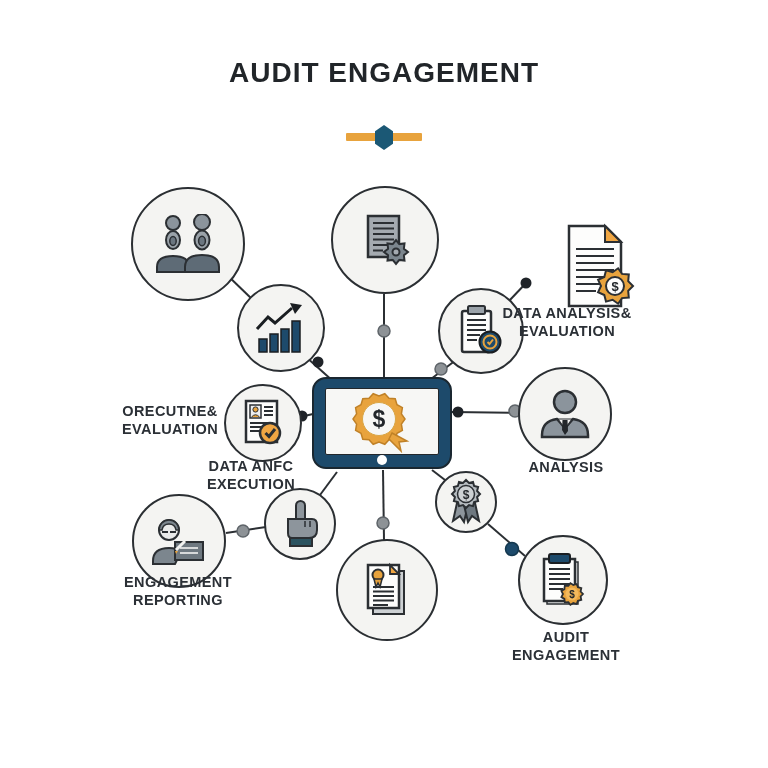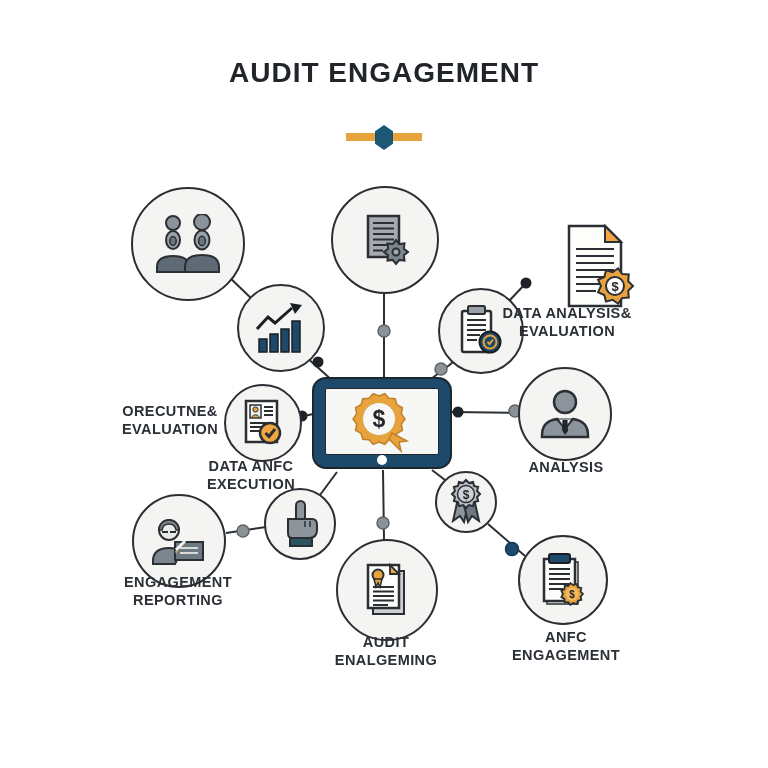--- a/index.html
+++ b/index.html
@@ -226,22 +226,18 @@
     <div>DATA ANFC</div>
     <div>EXECUTION</div>
   </div>
   <div class="label" style="left:566px;top:468px">
     <div>ANALYSIS</div>
   </div>
   <div class="label" style="left:178px;top:592px">
     <div>ENGAGEMENT</div>
     <div>REPORTING</div>
   </div>
-  <div class="label" style="left:386px;top:652px">
+  <div class="label" style="left:566px;top:647px">
     <div>AUDIT</div>
-    <div>ENALGEMING</div>
-  </div>
-  <div class="label" style="left:566px;top:647px">
-    <div>ANFC</div>
     <div>ENGAGEMENT</div>
   </div>
 
 </div>
 
 </body></html>

